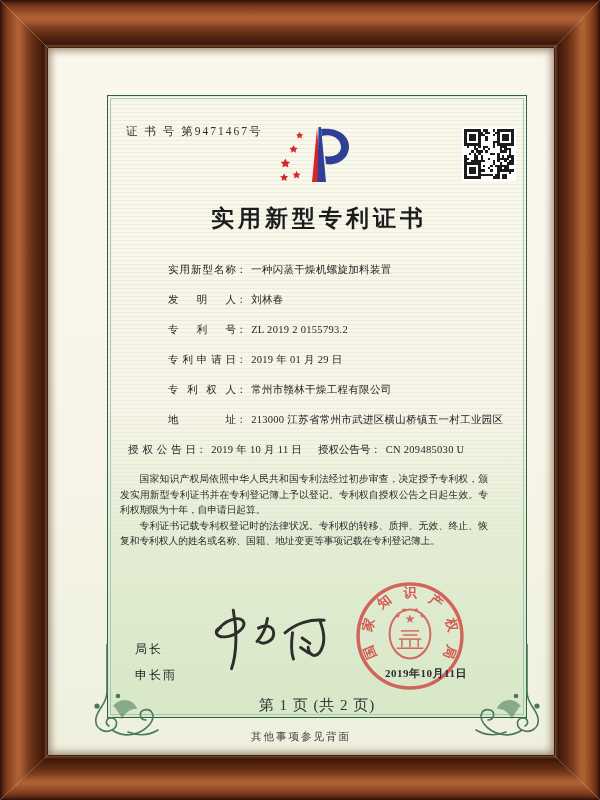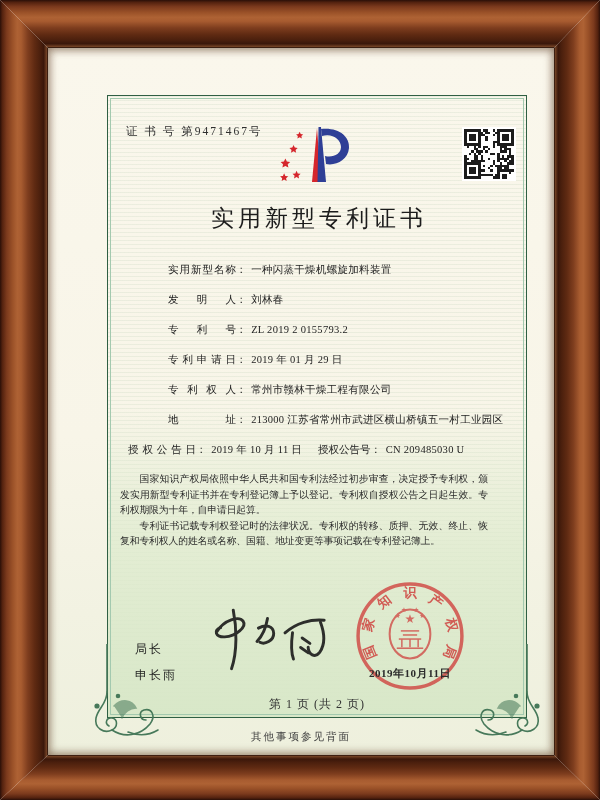--- a/index.html
+++ b/index.html
@@ -35,45 +35,45 @@
       repeating-linear-gradient(180deg, rgba(110,156,116,.10) 0 1px, rgba(110,156,116,0) 1px 4px); }
   .green-border::after { content:""; position:absolute; inset:2px; border:1px solid #a3c9af; pointer-events:none; }
 
   
   .cert-no { position:absolute; left:78px; top:76px; font-size:11.5px; letter-spacing:2px; color:#2e2e2e; }
 
   .logo { position:absolute; left:220px; top:72px; width:86px; height:88px; }
   .qr   { position:absolute; left:414px; top:79px; width:54px; height:54px; }
 
   .title { position:absolute; left:59px; top:155px; width:424px; text-align:center;
-    font-size:23px; font-weight:400; letter-spacing:4px; color:#1c1c1c; }
+    font-size:23px; font-weight:700; letter-spacing:4px; color:#1c1c1c; }
 
   .rows { position:absolute; left:80px; top:207px; width:360px;margin-left:40px; }
   .row { height:30px; line-height:30px; font-size:10.5px; color:#232323; white-space:nowrap; }
   .row-label { display:inline-block; width:68px; text-align:justify; text-align-last:justify; vertical-align:top; }
   .colon { display:inline-block; }
   .row-value { display:inline-block; margin-left:2px; letter-spacing:.3px; }
 
   .grant-row { position:absolute; left:80px; top:387px; width:380px; height:30px; line-height:30px;
     font-size:10.5px; color:#232323; white-space:nowrap; }
   .grant-pair2 { position:absolute; left:190px; top:0;text-align:right; }
 
   .paragraphs { position:absolute; left:72px; top:423px; width:368px;
     font-size:9.8px; line-height:15.6px; color:#2a2a2a; text-align:justify; letter-spacing:-.1px; }
   .paragraphs p { text-indent:2em; }
 
   .director { position:absolute; left:87px; top:588px; font-size:12px; color:#1f1f1f; letter-spacing:2px; line-height:26px; }
   .signature { position:absolute; left:158px; top:556px; width:132px; height:70px; transform:rotate(-2deg); }
 
   .seal { position:absolute; left:306px; top:532px; width:112px; height:112px; opacity:.92; }
-  .seal-date { position:absolute; left:310px; top:618px; width:104px; text-align:center;
+  .seal-date { position:absolute; left:326px; top:618px; width:104px; text-align:center;
     font-size:11px; font-weight:700; color:#2b2b2b; letter-spacing:.5px; }
 
   .page-info { position:absolute; left:59px; top:648px; width:420px; text-align:center;
-    font-size:12px; color:#333; letter-spacing:1px; }
+    font-size:15px; color:#333; letter-spacing:1px; }
   .back-note { position:absolute; left:0; top:682px; width:506px; text-align:center;
     font-size:10.5px; color:#3d3d3d; letter-spacing:2px; }
 
   .flourish { position:absolute; pointer-events:none; }
   .flourish-left  { left:40px; top:596px; width:80px; height:100px; }
   .flourish-right { left:418px; top:596px; width:80px; height:100px; }
 </style>
 </head>
 <body>
 

